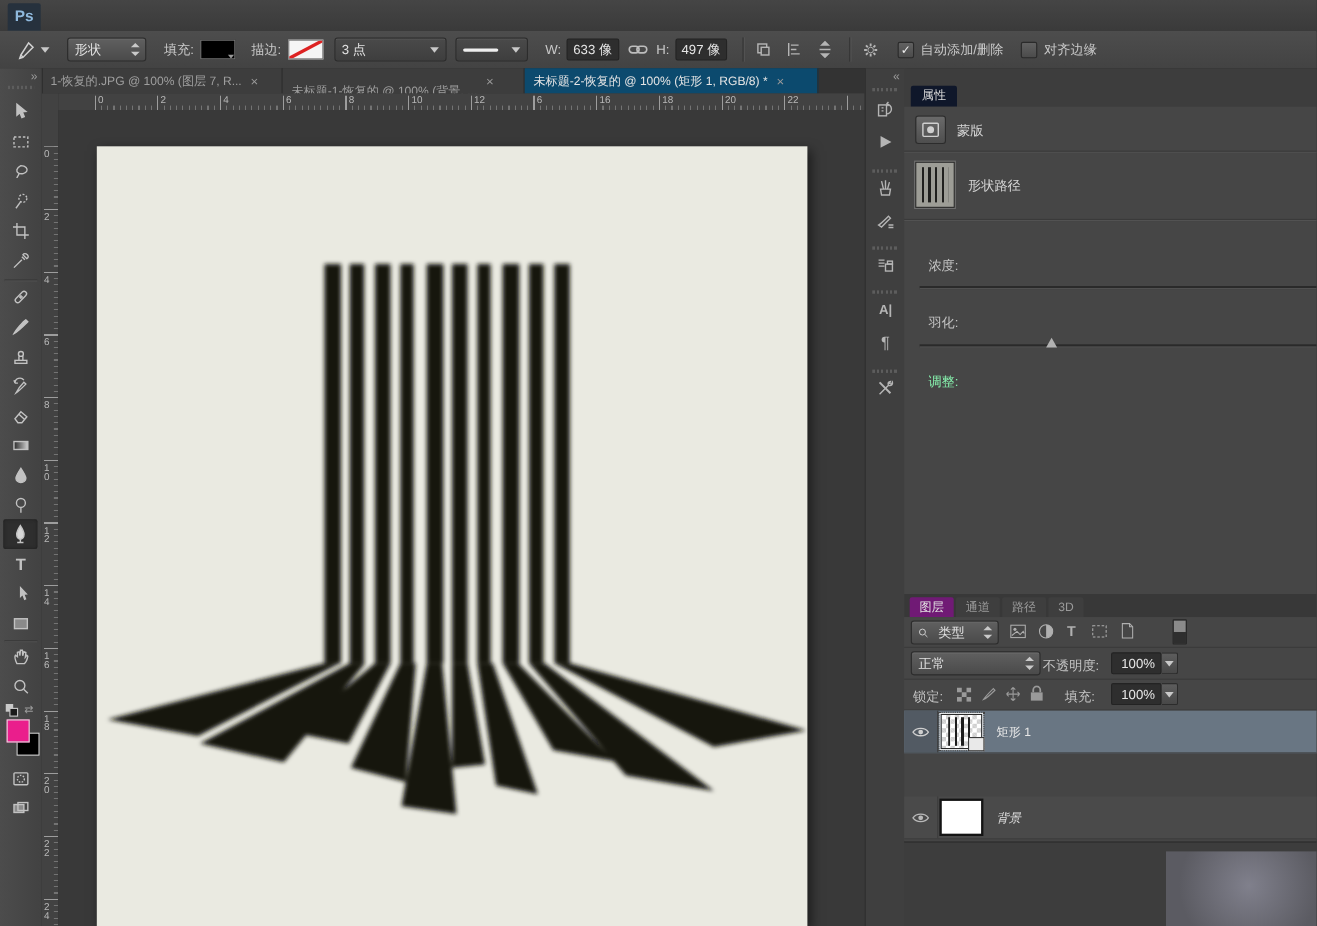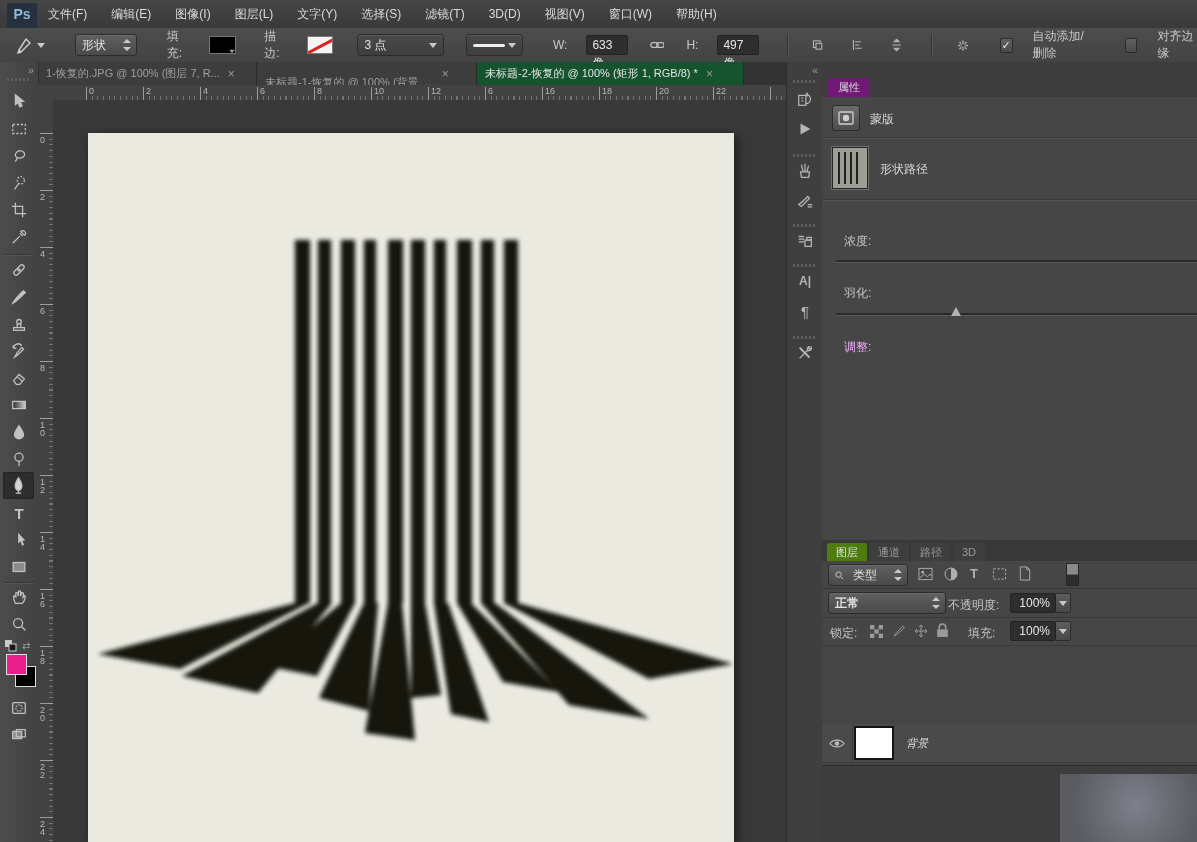--- a/index.html
+++ b/index.html
@@ -6,36 +6,36 @@
   body{width:1197px;height:842px;overflow:hidden;position:relative;background:#3a3a3a;
        font-family:"Liberation Sans","DejaVu Sans",sans-serif;font-size:12px;color:#d6d6d6;
        -webkit-font-smoothing:antialiased;}
   .abs{position:absolute;}
   .menu-bar{left:0;top:0;width:1197px;height:28px;background:linear-gradient(#454545,#3a3a3a);border-bottom:1px solid #262626;}
   .ps-logo{left:7px;top:3px;width:30px;height:36px;background:#26313d;color:#8fb9dd;font-weight:bold;
            font-size:14px;text-align:center;line-height:22px;border-radius:2px;}
   .menu-items{left:48px;top:0;height:28px;display:flex;align-items:center;gap:24px;color:#d9d9d9;}
   .menu-item{cursor:default;}
   .options-bar{left:0;top:28px;width:1197px;height:34px;background:linear-gradient(#4d4d4d,#434343);border-bottom:1px solid #282828;
-               display:flex;align-items:center;gap:14px;}
+               display:flex;align-items:center;}
   .sel{background:linear-gradient(#606060,#4a4a4a);border:1px solid #2c2c2c;border-radius:3px;height:20px;
        display:inline-flex;align-items:center;padding:0 6px;color:#e2e2e2;box-shadow:inset 0 1px 0 rgba(255,255,255,.08);}
   .updown{display:inline-block;width:7px;margin-left:8px;position:relative;height:12px;}
   .updown::before{content:"";position:absolute;left:0;top:0;border-left:4px solid transparent;border-right:4px solid transparent;border-bottom:4px solid #c9c9c9;}
   .updown::after{content:"";position:absolute;left:0;bottom:0;border-left:4px solid transparent;border-right:4px solid transparent;border-top:4px solid #c9c9c9;}
   .darrow{display:inline-block;border-left:4px solid transparent;border-right:4px solid transparent;border-top:5px solid #c9c9c9;}
   .valbox{background:#2e2e2e;border:1px solid #232323;border-radius:2px;height:18px;line-height:18px;padding:0 5px;color:#e6e6e6;}
   .dropbtn{width:14px;height:18px;background:linear-gradient(#5d5d5d,#484848);border:1px solid #2c2c2c;border-left:none;
            border-radius:0 2px 2px 0;display:inline-flex;align-items:center;justify-content:center;}
   .checkbox{width:13px;height:13px;background:linear-gradient(#616161,#4b4b4b);border:1px solid #2a2a2a;border-radius:2px;
             display:inline-flex;align-items:center;justify-content:center;font-size:11px;color:#eee;font-weight:bold;}
   .tab-bar{left:38px;top:62px;width:748px;height:23px;background:#333333;display:flex;}
   .doc-tab{height:23px;display:flex;align-items:center;padding:0 8px;border-right:1px solid #2a2a2a;
            background:#3d3d3d;color:#9e9e9e;font-size:11px;white-space:nowrap;overflow:hidden;}
-  .doc-tab.active{background:#14532d;color:#e4e4e4;}
+  .doc-tab.active{background:#0c4a6e;color:#e4e4e4;}
   .tab-close{margin-left:8px;color:#9b9b9b;font-size:12px;}
   .toolbar{left:0;top:62px;width:38px;height:780px;background:linear-gradient(90deg,#4c4c4c,#424242);border-right:1px solid #2e2e2e;}
   .tool{position:absolute;left:7px;width:24px;height:24px;display:flex;align-items:center;justify-content:center;}
   .tool svg{stroke:#c2c2c2;fill:none;stroke-width:1.4;}
   .tool.selected{left:3px;width:31px;height:27px;background:#2e2e2e;border-radius:2px;box-shadow:inset 0 0 3px #1c1c1c;}
   .tsep{position:absolute;left:4px;width:30px;height:1px;background:#383838;border-bottom:1px solid #555;}
   .ruler-h{left:53px;top:85px;width:733px;height:15px;background-color:#424242;border-bottom:1px solid #2e2e2e;
     background-image:repeating-linear-gradient(to right,#9d9d9d 0 1px,transparent 1px 57px),repeating-linear-gradient(to right,#737373 0 1px,transparent 1px 5.7px);
     background-size:733px 13px,733px 4px;background-position:33px bottom,33px bottom;background-repeat:no-repeat;}
   .ruler-v{left:38px;top:100px;width:15px;height:742px;background-color:#424242;border-right:1px solid #2e2e2e;
@@ -45,55 +45,42 @@
   .hlab{position:absolute;top:1px;font-size:9px;color:#b8b8b8;}
   .vlab{position:absolute;left:2px;font-size:9px;line-height:8px;color:#b8b8b8;white-space:pre;}
   .pasteboard{left:53px;top:100px;width:733px;height:742px;background:#393939;}
   .canvas{position:absolute;left:35px;top:33px;width:646px;height:709px;background:#eaeae1;box-shadow:3px 3px 10px rgba(0,0,0,.55);}
   .dock-strip{left:786px;top:62px;width:36px;height:780px;background:#3f3f3f;border-left:1px solid #2d2d2d;border-right:1px solid #2d2d2d;}
   .dock-btn{position:absolute;left:5px;width:26px;height:26px;display:flex;align-items:center;justify-content:center;color:#b5b5b5;
             border-radius:2px;font-size:13px;}
   .dock-btn svg{stroke:#b5b5b5;fill:none;stroke-width:1.4;}
   .grip{position:absolute;left:6px;width:24px;height:3px;background-image:repeating-linear-gradient(to right,#5d5d5d 0 2px,transparent 2px 4px);}
   .panels{left:822px;top:62px;width:375px;height:780px;background:#3d3d3d;}
-  .panel-tab{position:absolute;height:19px;padding:0 10px;line-height:19px;font-size:11px;background:#701a75;color:#dcdcdc;border-radius:2px 2px 0 0;}
+  .panel-tab{position:absolute;height:19px;padding:0 10px;line-height:19px;font-size:11px;background:#0f172a;color:#dcdcdc;border-radius:2px 2px 0 0;}
   .prop-body{position:absolute;left:0;top:35px;width:375px;height:443px;background:#464646;}
   .divider{position:absolute;left:0;width:375px;height:1px;background:#3a3a3a;border-bottom:1px solid #525252;}
   .slider-track{position:absolute;height:2px;background:#2a2a2a;border-bottom:1px solid #5a5a5a;}
   .slider-handle{position:absolute;top:-6px;border-left:5px solid transparent;border-right:5px solid transparent;border-bottom:9px solid #b2b2b2;}
   .ltab{display:inline-block;height:18px;padding:0 9px;line-height:18px;font-size:11px;background:#3e3e3e;color:#9a9a9a;margin-right:2px;border-radius:2px 2px 0 0;}
-  .ltab.active{background:#4d7c0f;color:#e2e2e2;}
+  .ltab.active{background:#701a75;color:#e2e2e2;}
   .layer-row{position:absolute;left:0;width:375px;height:38px;background:#4a4a4a;border-bottom:1px solid #3e3e3e;}
   .layer-row.selected{background:#697683;}
   .eye-col{position:absolute;left:0;top:0;width:30px;height:38px;border-right:1px solid #3c3c3c;display:flex;align-items:center;justify-content:center;}
   .thumb{position:absolute;top:4px;width:36px;height:30px;background:#fff;outline:1px solid #2a2a2a;}
   .checker{background-color:#fff;background-image:linear-gradient(45deg,#cfcfcf 25%,transparent 25% 75%,#cfcfcf 75%),linear-gradient(45deg,#cfcfcf 25%,transparent 25% 75%,#cfcfcf 75%);background-size:8px 8px;background-position:0 0,4px 4px;}
   .mini-stripes{position:absolute;left:6px;top:2px;width:24px;height:26px;background-image:repeating-linear-gradient(to right,#1c1c1c 0 2px,transparent 2px 6px);}
   .layer-name{position:absolute;left:84px;top:12px;font-size:11px;color:#e8e8e8;}
   .glabel{color:#c9c9c9;}
-  .dimlabel{color:#f0abfc;}
+  .dimlabel{color:#86efac;}
 </style>
 </head>
 <body>
 
 <div class="abs menu-bar">
   <div class="abs ps-logo">Ps</div>
-  <div class="abs menu-items">
-    <span class="menu-item">文件(F)</span>
-    <span class="menu-item">编辑(E)</span>
-    <span class="menu-item">图像(I)</span>
-    <span class="menu-item">图层(L)</span>
-    <span class="menu-item">文字(Y)</span>
-    <span class="menu-item">选择(S)</span>
-    <span class="menu-item">滤镜(T)</span>
-    <span class="menu-item">3D(D)</span>
-    <span class="menu-item">视图(V)</span>
-    <span class="menu-item">窗口(W)</span>
-    <span class="menu-item">帮助(H)</span>
-  </div>
 </div>
 
 <div class="abs options-bar">
   <div style="margin-left:14px;display:flex;align-items:center;">
     <svg width="20" height="20" viewBox="0 0 20 20" style="stroke:#d0d0d0;fill:none;stroke-width:1.4;">
       <path d="M5 15 L12 4 L16 8 L7 17 Z M5 15 l-1 3 l3-1"></path>
     </svg>
     <span class="darrow" style="margin-left:3px"></span>
   </div>
   <div class="sel" style="margin-left:16px;width:58px;justify-content:space-between;">
@@ -475,21 +462,21 @@
           <rect x="1.5" y="1.5" width="13" height="11" fill="none" stroke="#b0b0b0" stroke-dasharray="2.5 1.8"></rect>
         </svg>
       <svg style="position:absolute;left:196px;top:5px;" width="14" height="15" viewBox="0 0 14 16">
           <path d="M2 1 H9 L12 4 V15 H2 Z" fill="none" stroke="#b0b0b0"></path>
           <path d="M9 1 V4 H12" fill="none" stroke="#b0b0b0"></path>
         </svg>
       <div style="position:absolute;left:244px;top:2px;width:11px;height:21px;background:linear-gradient(#8a8a8a 0 48%,#2e2e2e 52%);border:1px solid #262626;border-radius:1px;"></div>
     </div>
 
     <div style="position:absolute;left:0;top:49px;width:375px;height:28px;background:#464646;border-bottom:1px solid #393939;">
-      <div class="sel" style="position:absolute;left:6px;top:3px;width:104px;justify-content:space-between;font-weight:bold;">
+      <div class="sel" style="position:absolute;left:6px;top:3px;width:104px;justify-content:space-between;">
         <span>正常</span>
           <span class="updown"></span>
       </div>
       <span style="position:absolute;left:126px;top:8px;color:#c4c4c4;">不透明度:</span>
       <span class="valbox" style="position:absolute;left:188px;top:4px;width:34px;text-align:right;">100%</span>
       <span class="dropbtn" style="position:absolute;left:234px;top:4px;">
           <span class="darrow"></span>
         </span>
     </div>
 
@@ -512,20 +499,34 @@
           <rect x="1" y="6" width="10" height="7" fill="#9a9a9a"></rect>
           <path d="M3 6 V4 A3 3 0 0 1 9 4 V6" fill="none" stroke="#9a9a9a" stroke-width="1.5"></path>
         </svg>
       <span style="position:absolute;left:146px;top:7px;color:#c4c4c4;">填充:</span>
       <span class="valbox" style="position:absolute;left:188px;top:3px;width:34px;text-align:right;">100%</span>
       <span class="dropbtn" style="position:absolute;left:234px;top:3px;">
           <span class="darrow"></span>
         </span>
     </div>
 
+    <div class="layer-row selected" style="top:106px">
+      <div class="eye-col" style="background:#525a63;">
+        <svg width="16" height="11" viewBox="0 0 16 11">
+            <path d="M1 5.5 C4 1 12 1 15 5.5 C12 10 4 10 1 5.5 Z" fill="none" stroke="#cfcfcf" stroke-width="1.2"></path>
+            <circle cx="8" cy="5.5" r="2.2" fill="#cfcfcf"></circle>
+          </svg>
+      </div>
+      <div class="thumb checker" style="left:34px;">
+        <div class="mini-stripes"></div>
+        <div style="position:absolute;left:-2px;top:-2px;width:38px;height:32px;border:1px solid #f2f2f2;outline:1px dotted #444;"></div>
+        <div style="position:absolute;right:-3px;bottom:-3px;width:13px;height:11px;background:#e9e9e9;border:1px solid #3a3a3a;"></div>
+      </div>
+      <span class="layer-name">矩形 1</span>
+    </div>
     <div class="layer-row" style="top:184px">
       <div class="eye-col">
         <svg width="16" height="11" viewBox="0 0 16 11">
             <path d="M1 5.5 C4 1 12 1 15 5.5 C12 10 4 10 1 5.5 Z" fill="none" stroke="#b9b9b9" stroke-width="1.2"></path>
             <circle cx="8" cy="5.5" r="2.2" fill="#b9b9b9"></circle>
           </svg>
       </div>
       <div class="thumb" style="left:34px;background:#ffffff;outline:2px solid #141414;"></div>
       <span class="layer-name" style="font-style:italic;color:#dedede;">背景</span>
     </div>

